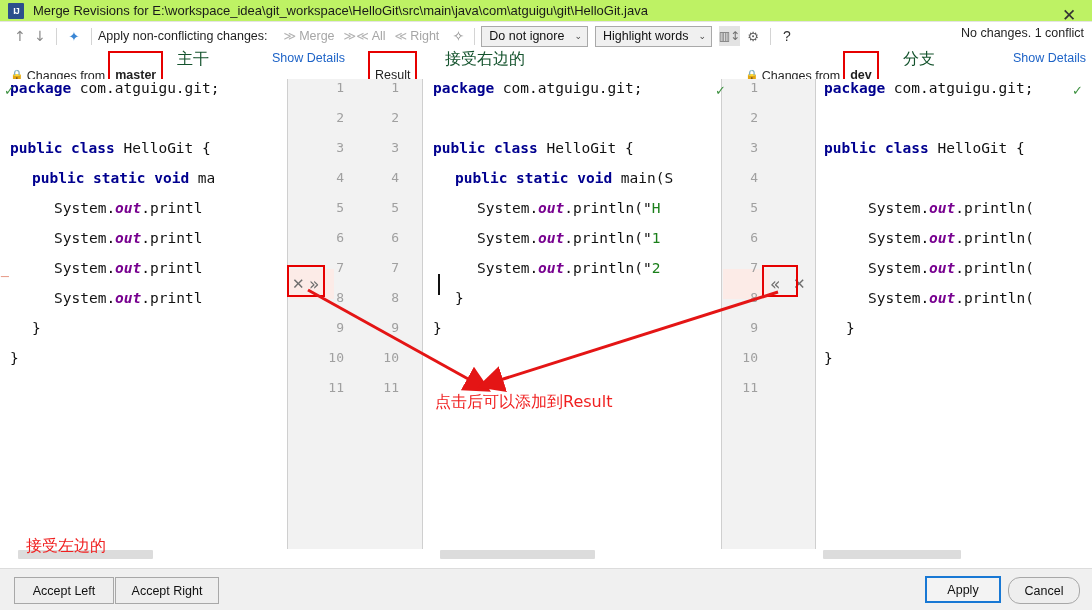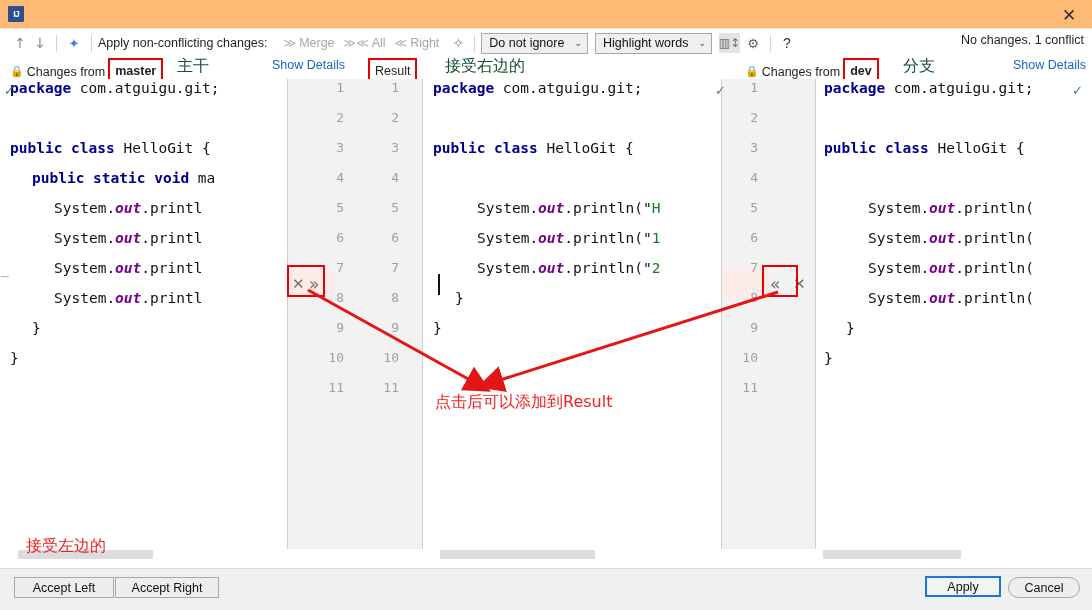--- a/index.html
+++ b/index.html
@@ -9,22 +9,22 @@
     font-family:"Liberation Sans", sans-serif;
     font-size:12.5px;
     color:#1f1f1f;
     background:#ffffff;
     overflow:hidden;
     position:relative;
   }
 
   
   #titlebar{
-    height:29px; width:100%;
-    background:#fdba74;
+    height:22px; width:100%;
+    background:#bef264;
     border-bottom:1px solid #e4e4e4;
     display:flex; align-items:center;
     padding:0 0 0 8px;
     position:relative;
   }
   #app-icon{
     width:16px;height:16px;background:#2c4f8c;color:#fff;
     font-size:9px;font-weight:bold;line-height:16px;text-align:center;
     font-family:"Liberation Sans", sans-serif;
     border-radius:1px; flex:0 0 auto; letter-spacing:-1px;
@@ -74,21 +74,21 @@
   #help-icon{width:20px;height:20px;display:flex;align-items:center;justify-content:center;color:#333;font-size:14px;}
   #conflict-status{
     position:absolute; right:8px; top:4px; font-size:12.5px; color:#1f1f1f; white-space:nowrap;
   }
 
   
   #headers{ position:relative; height:22px; width:100%; background:#fff;}
   .hdr{ position:absolute; top:1px; display:flex; align-items:center; white-space:nowrap; font-size:12.5px;}
   .lock{ font-family:"DejaVu Sans", sans-serif; font-size:11px; margin-right:3px; color:#333;}
   .branch{ font-weight:bold; }
-  .boxed{ border:2px solid #e60000; padding:4px 5px; margin-left:3px; line-height:15px; }
+  .boxed{ border:2px solid #e60000; padding:15px 5px; margin-left:3px; line-height:15px; }
   .link{ color:#1d63c7; }
   .cn{ color:#14532d; font-family:"DejaVu Sans", sans-serif; font-size:16px; }
 
   
   #editors{ position:absolute; top:79px; left:0; width:1092px; height:470px; }
   .pane{ position:absolute; top:0; height:470px; background:#fff; overflow:hidden;}
   .gutter{ position:absolute; top:0; height:470px; background:#f2f2f2; }
   .vline{ position:absolute; top:0; width:1px; height:470px; background:#cfcfcf;}
 
   .lnum{
@@ -126,31 +126,32 @@
     position:absolute; color:#f02020; font-family:"DejaVu Sans", sans-serif;
     white-space:nowrap;
   }
 
   
   #bottombar{
     position:absolute; left:0; bottom:0; width:1092px; height:42px;
     background:#f0f0f0; border-top:1px solid #dcdcdc;
   }
   .btn{
-    position:absolute; height:21px; border:1px solid #a8a8a8; background:#eeeeee;
+    position:absolute; height:27px; border:1px solid #a8a8a8; background:#eeeeee;
     font-size:12.5px; color:#111; display:flex;align-items:center;justify-content:center;
     font-family:"Liberation Sans", sans-serif;
   }
   .btn.primary{ border:2px solid #1878d4; background:#f3f3f3; }
 </style>
 </head>
 <body>
 
 <div id="titlebar">
   <div id="app-icon">IJ</div>
+  <div id="title-text">Merge Revisions for E:\workspace_idea\git_workspace\HelloGit\src\main\java\com\atguigu\git\HelloGit.java</div>
   <div id="close-btn">✕</div>
 </div>
 
 <div id="toolbar">
   <div class="tb-icon">↑</div>
   <div class="tb-icon">↓</div>
   <div class="tb-sep"></div>
   <div class="tb-icon" id="apply-nc-icon">✦</div>
   <div class="tb-sep"></div>
   <div id="apply-label">Apply non-conflicting changes:</div>
@@ -240,20 +241,21 @@
       <div class="code" style="left: 32px; top: 234px;"><span class="plain">}</span></div>
       <div class="code" style="left: 10px; top: 264px;"><span class="plain">}</span></div>
     </div>
   <div class="check" style="left:4px;top:4px;">✓</div>
   <div class="dashmark" style="left:1px;top:190px;">─</div>
 
   <div class="pane" id="pane-middle" style="left:423px;width:298px;">
       <div class="code" style="left: 10px; top: -6px;"><span class="kw">package</span><span class="plain"> com.atguigu.git;</span></div>
       <div class="code" style="left: 10px; top: 24px;"></div>
       <div class="code" style="left: 10px; top: 54px;"><span class="kw">public class</span><span class="plain"> HelloGit {</span></div>
+      <div class="code" style="left: 32px; top: 84px;"><span class="kw">public static void</span><span class="plain"> main(</span><span class="plain">S</span></div>
       <div class="code" style="left: 54px; top: 114px;"><span class="plain">System.</span><span class="fld">out</span><span class="plain">.println("</span><span class="str">H</span></div>
       <div class="code" style="left: 54px; top: 144px;"><span class="plain">System.</span><span class="fld">out</span><span class="plain">.println("</span><span class="str">1</span></div>
       <div class="code" style="left: 54px; top: 174px;"><span class="plain">System.</span><span class="fld">out</span><span class="plain">.println("</span><span class="str">2</span></div>
       <div class="code" style="left: 32px; top: 204px;"><span class="plain">}</span></div>
       <div class="code" style="left: 10px; top: 234px;"><span class="plain">}</span></div>
     </div>
   <div class="check" style="left:715px;top:4px;">✓</div>
   <div id="caret" style="left:438px;top:195px;height:21px;"></div>
 
   <div class="pane" id="pane-right" style="left:816px;width:276px;">

